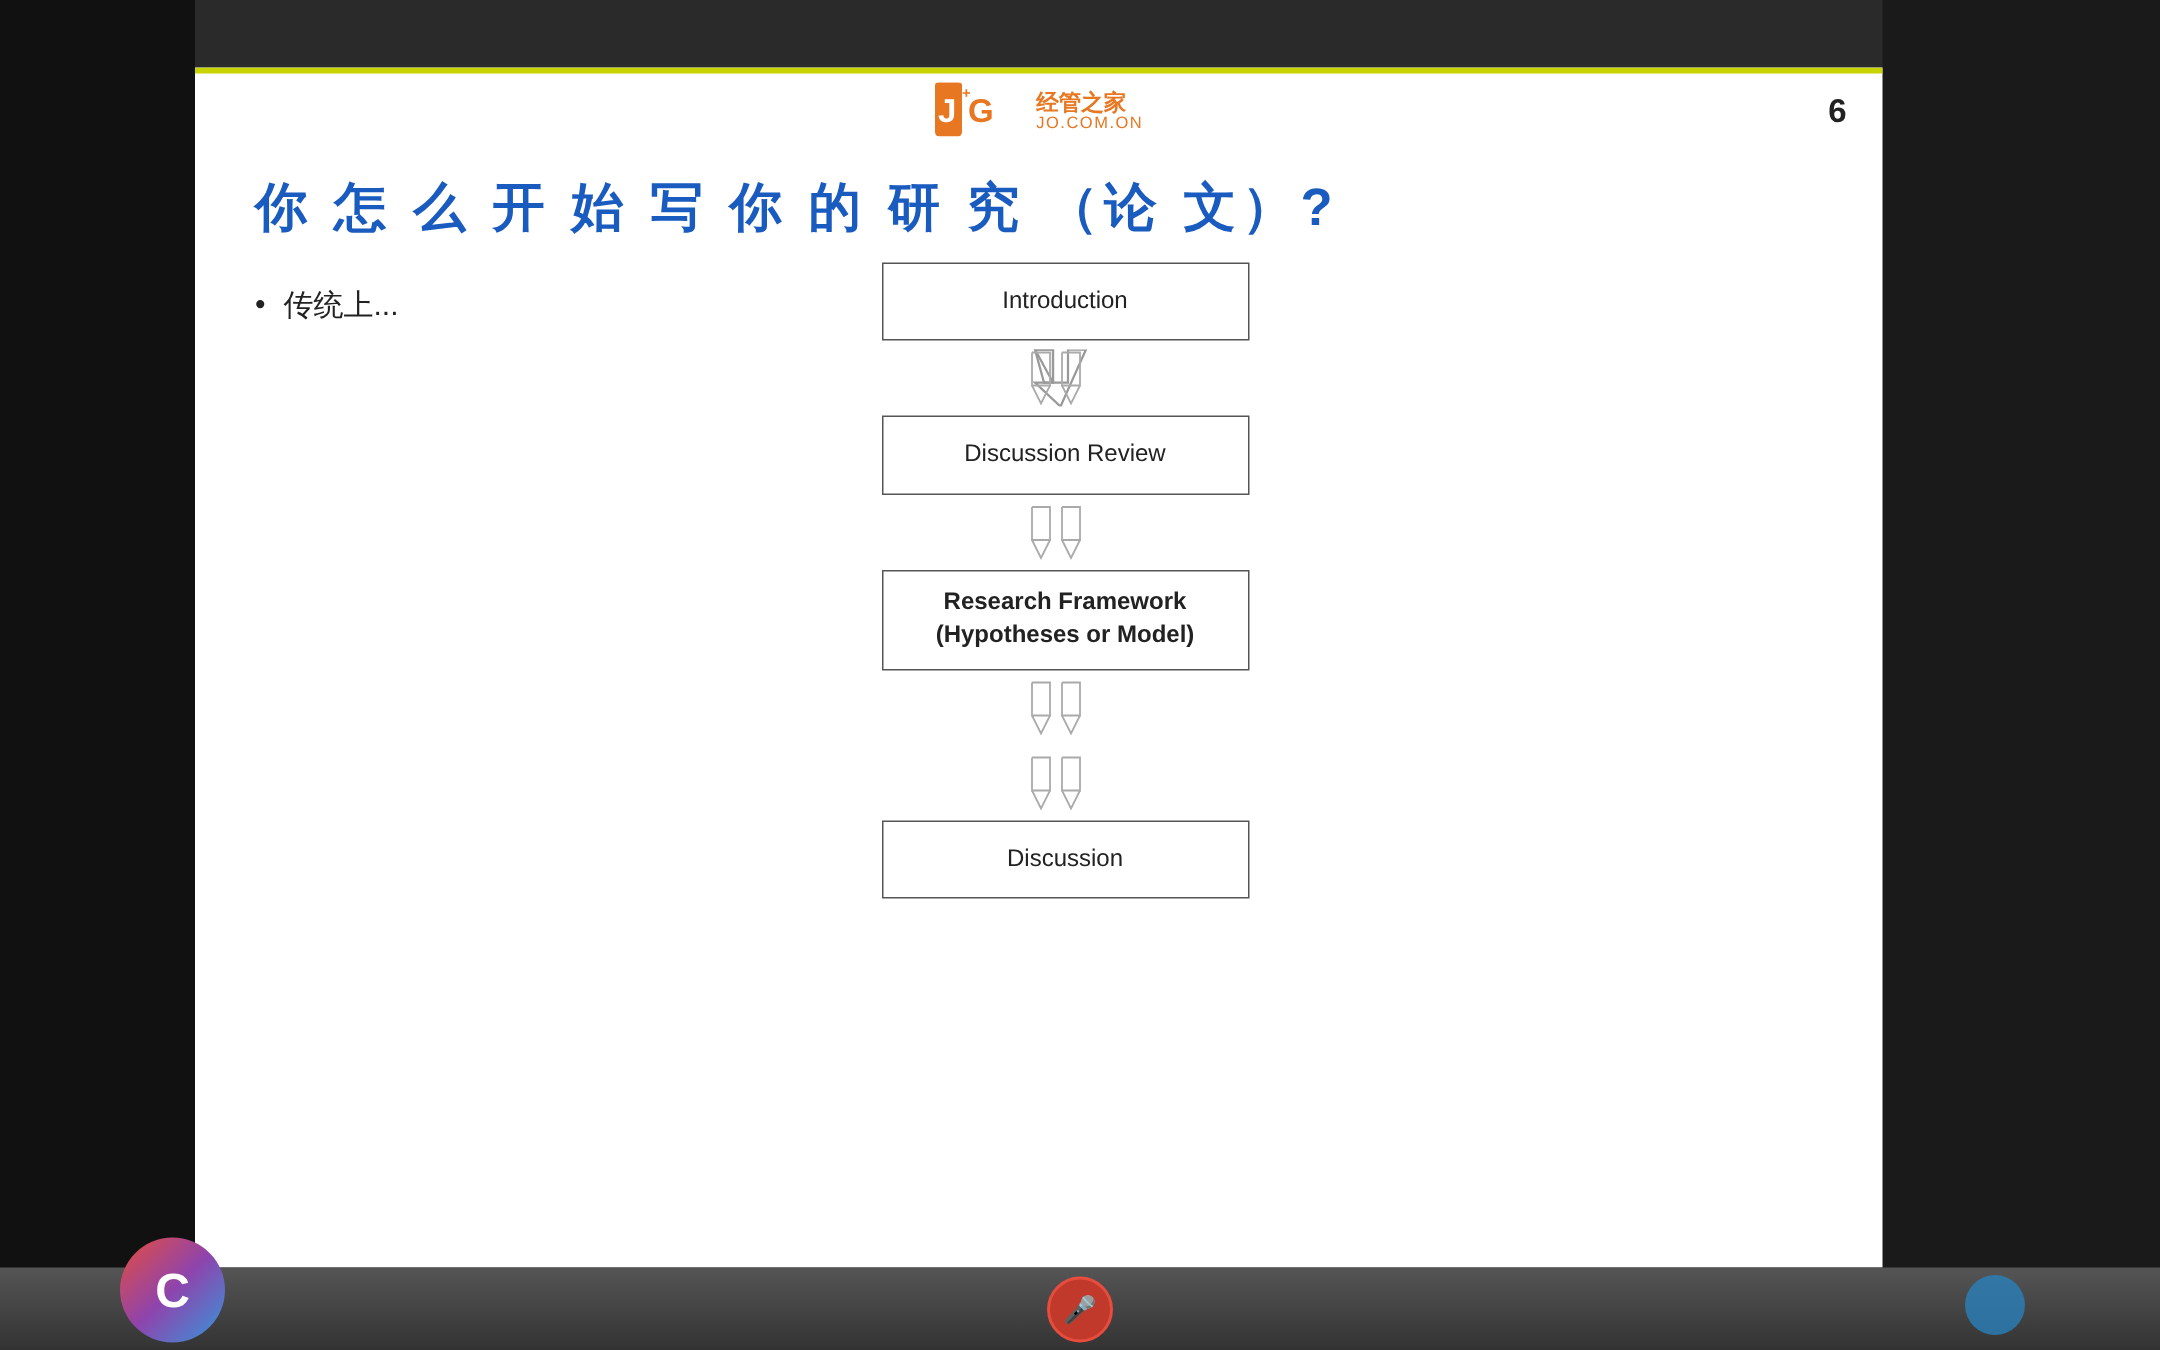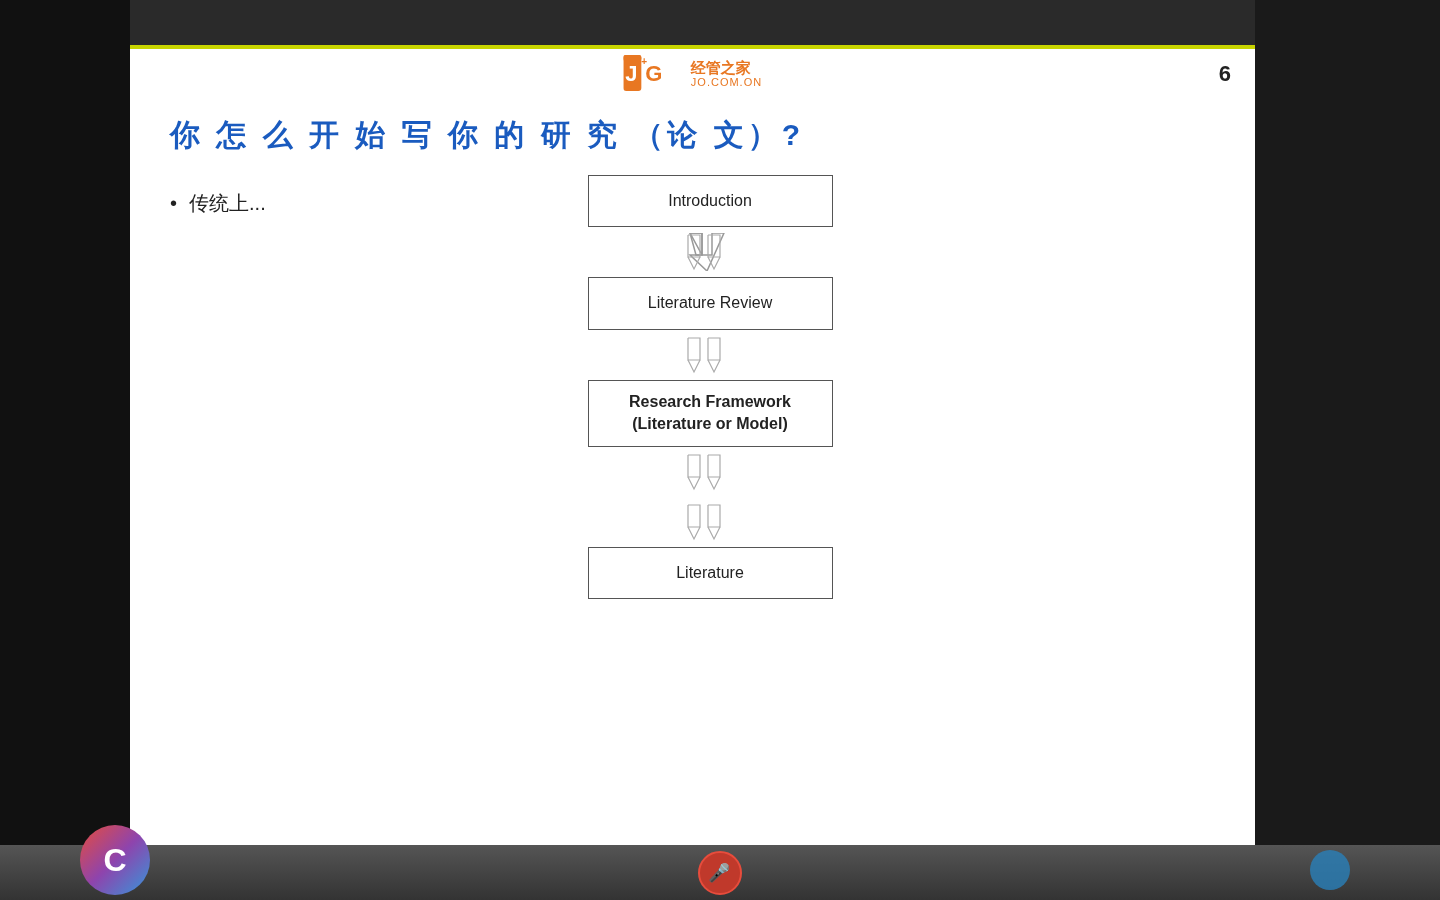--- a/index.html
+++ b/index.html
@@ -114,21 +114,21 @@
       color: #e87722;
       letter-spacing: 1px;
       margin-top: -2px;
     }
 
     
     .slide-title {
       position: absolute;
       top: 70px;
       left: 40px;
-      font-size: 30px;
+      font-size: 35px;
       font-weight: bold;
       color: #1a5bbf;
       letter-spacing: 4px;
     }
 
     
     .bullet-section {
       position: absolute;
       top: 145px;
       left: 40px;
@@ -297,35 +297,35 @@
 
         <polyline points="8,2 20,2 20,24 8,24 8,2" fill="none" stroke="#aaa" stroke-width="1.2"></polyline>
         <polyline points="8,24 14,36 20,24" fill="none" stroke="#aaa" stroke-width="1.2"></polyline>
 
         <polyline points="28,2 40,2 40,24 28,24 28,2" fill="none" stroke="#aaa" stroke-width="1.2"></polyline>
         <polyline points="28,24 34,36 40,24" fill="none" stroke="#aaa" stroke-width="1.2"></polyline>
       </svg>
     </div>
 
     <div class="flow-box">
-      <span>Literature Review</span>
+      <span>Discussion Review</span>
     </div>
 
     <div class="flow-arrow">
       <svg class="arrow-svg" viewBox="0 0 60 38">
         <polyline points="8,2 20,2 20,24 8,24 8,2" fill="none" stroke="#aaa" stroke-width="1.2"></polyline>
         <polyline points="8,24 14,36 20,24" fill="none" stroke="#aaa" stroke-width="1.2"></polyline>
         <polyline points="28,2 40,2 40,24 28,24 28,2" fill="none" stroke="#aaa" stroke-width="1.2"></polyline>
         <polyline points="28,24 34,36 40,24" fill="none" stroke="#aaa" stroke-width="1.2"></polyline>
       </svg>
     </div>
 
     <div class="flow-box" style="padding: 10px 20px; font-weight: bold;">
       <span>Research Framework</span><br>
-      <span>(Literature or Model)</span>
+      <span>(Hypotheses or Model)</span>
     </div>
 
     <div class="flow-arrow">
       <svg class="arrow-svg" viewBox="0 0 60 38">
         <polyline points="8,2 20,2 20,24 8,24 8,2" fill="none" stroke="#aaa" stroke-width="1.2"></polyline>
         <polyline points="8,24 14,36 20,24" fill="none" stroke="#aaa" stroke-width="1.2"></polyline>
         <polyline points="28,2 40,2 40,24 28,24 28,2" fill="none" stroke="#aaa" stroke-width="1.2"></polyline>
         <polyline points="28,24 34,36 40,24" fill="none" stroke="#aaa" stroke-width="1.2"></polyline>
       </svg>
     </div>
@@ -334,21 +334,21 @@
     <div class="flow-arrow">
       <svg class="arrow-svg" viewBox="0 0 60 38">
         <polyline points="8,2 20,2 20,24 8,24 8,2" fill="none" stroke="#aaa" stroke-width="1.2"></polyline>
         <polyline points="8,24 14,36 20,24" fill="none" stroke="#aaa" stroke-width="1.2"></polyline>
         <polyline points="28,2 40,2 40,24 28,24 28,2" fill="none" stroke="#aaa" stroke-width="1.2"></polyline>
         <polyline points="28,24 34,36 40,24" fill="none" stroke="#aaa" stroke-width="1.2"></polyline>
       </svg>
     </div>
 
     <div class="flow-box">
-      <span>Literature</span>
+      <span>Discussion</span>
     </div>
 
   </div>
 </div>
 
 <div class="bottom-bar">
 
   <div class="bottom-left-logo">
     <span>C</span>
   </div>

